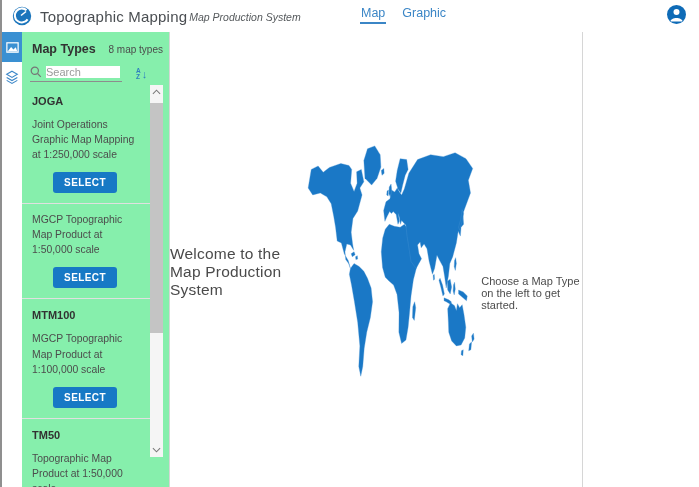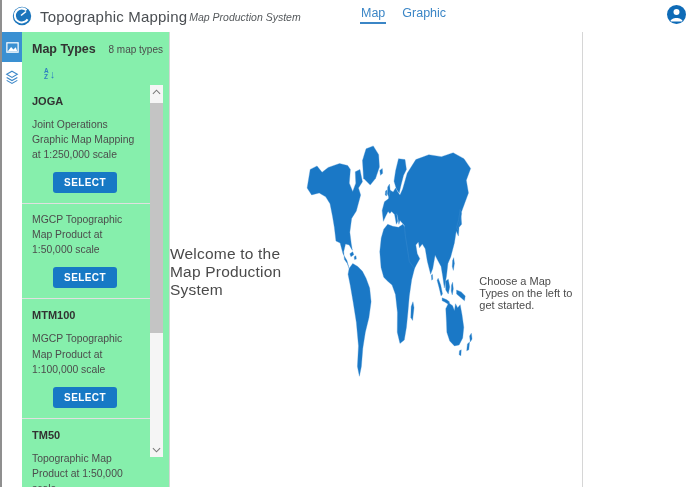--- a/index.html
+++ b/index.html
@@ -107,20 +107,27 @@
         </svg>
       </div>
     </div>
 
     <div class="sidebar">
       <div class="sb-head">
         <span class="sb-title">Map Types</span>
         <span class="sb-count">8 map types</span>
       </div>
       <div class="sb-search-row">
+        <div class="sb-search">
+          <svg viewBox="0 0 14 14" width="12" height="12">
+            <circle cx="5.6" cy="5.6" r="4.2" fill="none" stroke="#767676" stroke-width="1.4"></circle>
+            <line x1="8.8" y1="8.8" x2="12.6" y2="12.6" stroke="#767676" stroke-width="1.4"></line>
+          </svg>
+          <input type="text" placeholder="Search" style="">
+        </div>
         <div class="sort-btn">
           <span class="sort-letters">
             <span>A</span>
             <span>Z</span>
           </span>
           <span class="sort-arrow">↓</span>
         </div>
       </div>
 
       <div class="mt-list">
@@ -206,18 +213,18 @@
 
             <path d="M622,340 L632,330 L638,342 L630,368 L620,362 Z"></path>
             <path d="M734,276 L740,274 L742,284 L736,286 Z"></path>
 
             <path d="M282,232 L298,228 L304,234 L288,238 Z"></path>
             <path d="M306,238 L316,236 L318,243 L308,244 Z"></path>
           </g>
         </svg>
       </div>
 
-      <div class="hint">Choose a Map Types on the left to get started.</div>
+      <div class="hint">Choose a Map Type on the left to get started.</div>
     </div>
 
     <div class="filler"></div>
   </div>
 </div>
 
 </body></html>

